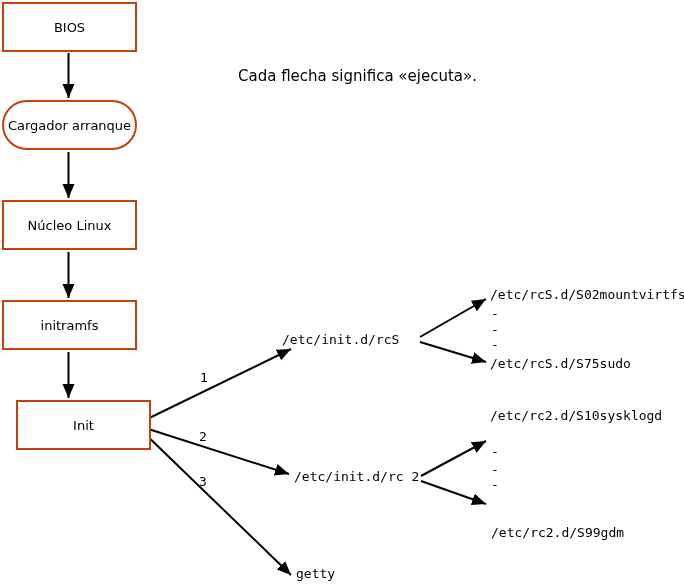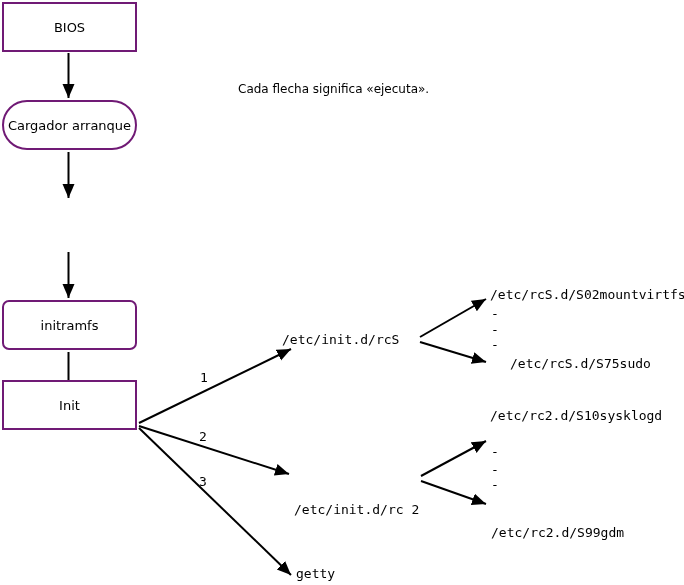--- a/index.html
+++ b/index.html
@@ -15,55 +15,55 @@
   .arrows-layer {
     position: absolute;
     left: 0; top: 0;
     width: 684px; height: 585px;
   }
   .node-box {
     position: absolute;
     left: 2px;
     width: 131px;
     height: 46px;
-    border: 2px solid #701a75;
+    border: 2px solid #c2410c;
     background: #ffffff;
     display: flex;
     align-items: center;
     justify-content: center;
     font-size: 13px;
     text-align: center;
   }
   .box-bios      { top: 2px; }
   .box-bootloader{ top: 100px; border-radius: 25px; }
   .box-kernel    { top: 200px; }
-  .box-initramfs { top: 300px; border-radius: 7px; }
-  .box-init      { top: 380px; }
+  .box-initramfs { top: 300px; }
+  .box-init      { top: 400px; margin-left: 14px; }
   .lbl {
     position: absolute;
     font-family: "DejaVu Sans Mono", "Liberation Mono", monospace;
     font-size: 13px;
     line-height: 15px;
     white-space: pre;
   }
   .note {
     position: absolute;
     left: 238px;
-    top: 82px;
-    font-size: 12px;
+    top: 67px;
+    font-size: 15px;
     font-family: "DejaVu Sans", "Liberation Sans", sans-serif;
   }
   .num1  { left: 200px; top: 370px; }
   .num2  { left: 199px; top: 429px; }
   .num3  { left: 199px; top: 474px; }
   .t-rcs   { left: 282px; top: 332px; }
-  .t-rc2   { left: 294px; top: 469px; margin-top: 33px; }
+  .t-rc2   { left: 294px; top: 469px; }
   .t-getty { left: 296px; top: 566px; }
   .t-s02   { left: 490px; top: 287px; }
-  .t-s75   { left: 490px; top: 356px; margin-left: 20px; }
+  .t-s75   { left: 490px; top: 356px; }
   .t-s10   { left: 490px; top: 408px; }
   .t-s99   { left: 491px; top: 525px; }
   .d-a1 { left: 491px; top: 306px; }
   .d-a2 { left: 491px; top: 322px; }
   .d-a3 { left: 491px; top: 337px; }
   .d-b1 { left: 491px; top: 444px; }
   .d-b2 { left: 491px; top: 462px; }
   .d-b3 { left: 491px; top: 477px; }
 </style>
 </head>
@@ -89,20 +89,23 @@
     <line x1="421" y1="476" x2="486" y2="441" stroke="#000" stroke-width="2" marker-end="url(#ah)"></line>
     <line x1="421" y1="481" x2="486" y2="504" stroke="#000" stroke-width="2" marker-end="url(#ah)"></line>
   </svg>
 
   <div class="node-box box-bios">
     <span>BIOS</span>
   </div>
   <div class="node-box box-bootloader">
     <span>Cargador arranque</span>
   </div>
+  <div class="node-box box-kernel">
+    <span>Núcleo Linux</span>
+  </div>
   <div class="node-box box-initramfs">
     <span>initramfs</span>
   </div>
   <div class="node-box box-init">
     <span>Init</span>
   </div>
 
   <div class="note">Cada flecha significa «ejecuta».</div>
 
   <div class="lbl num1">1</div>

